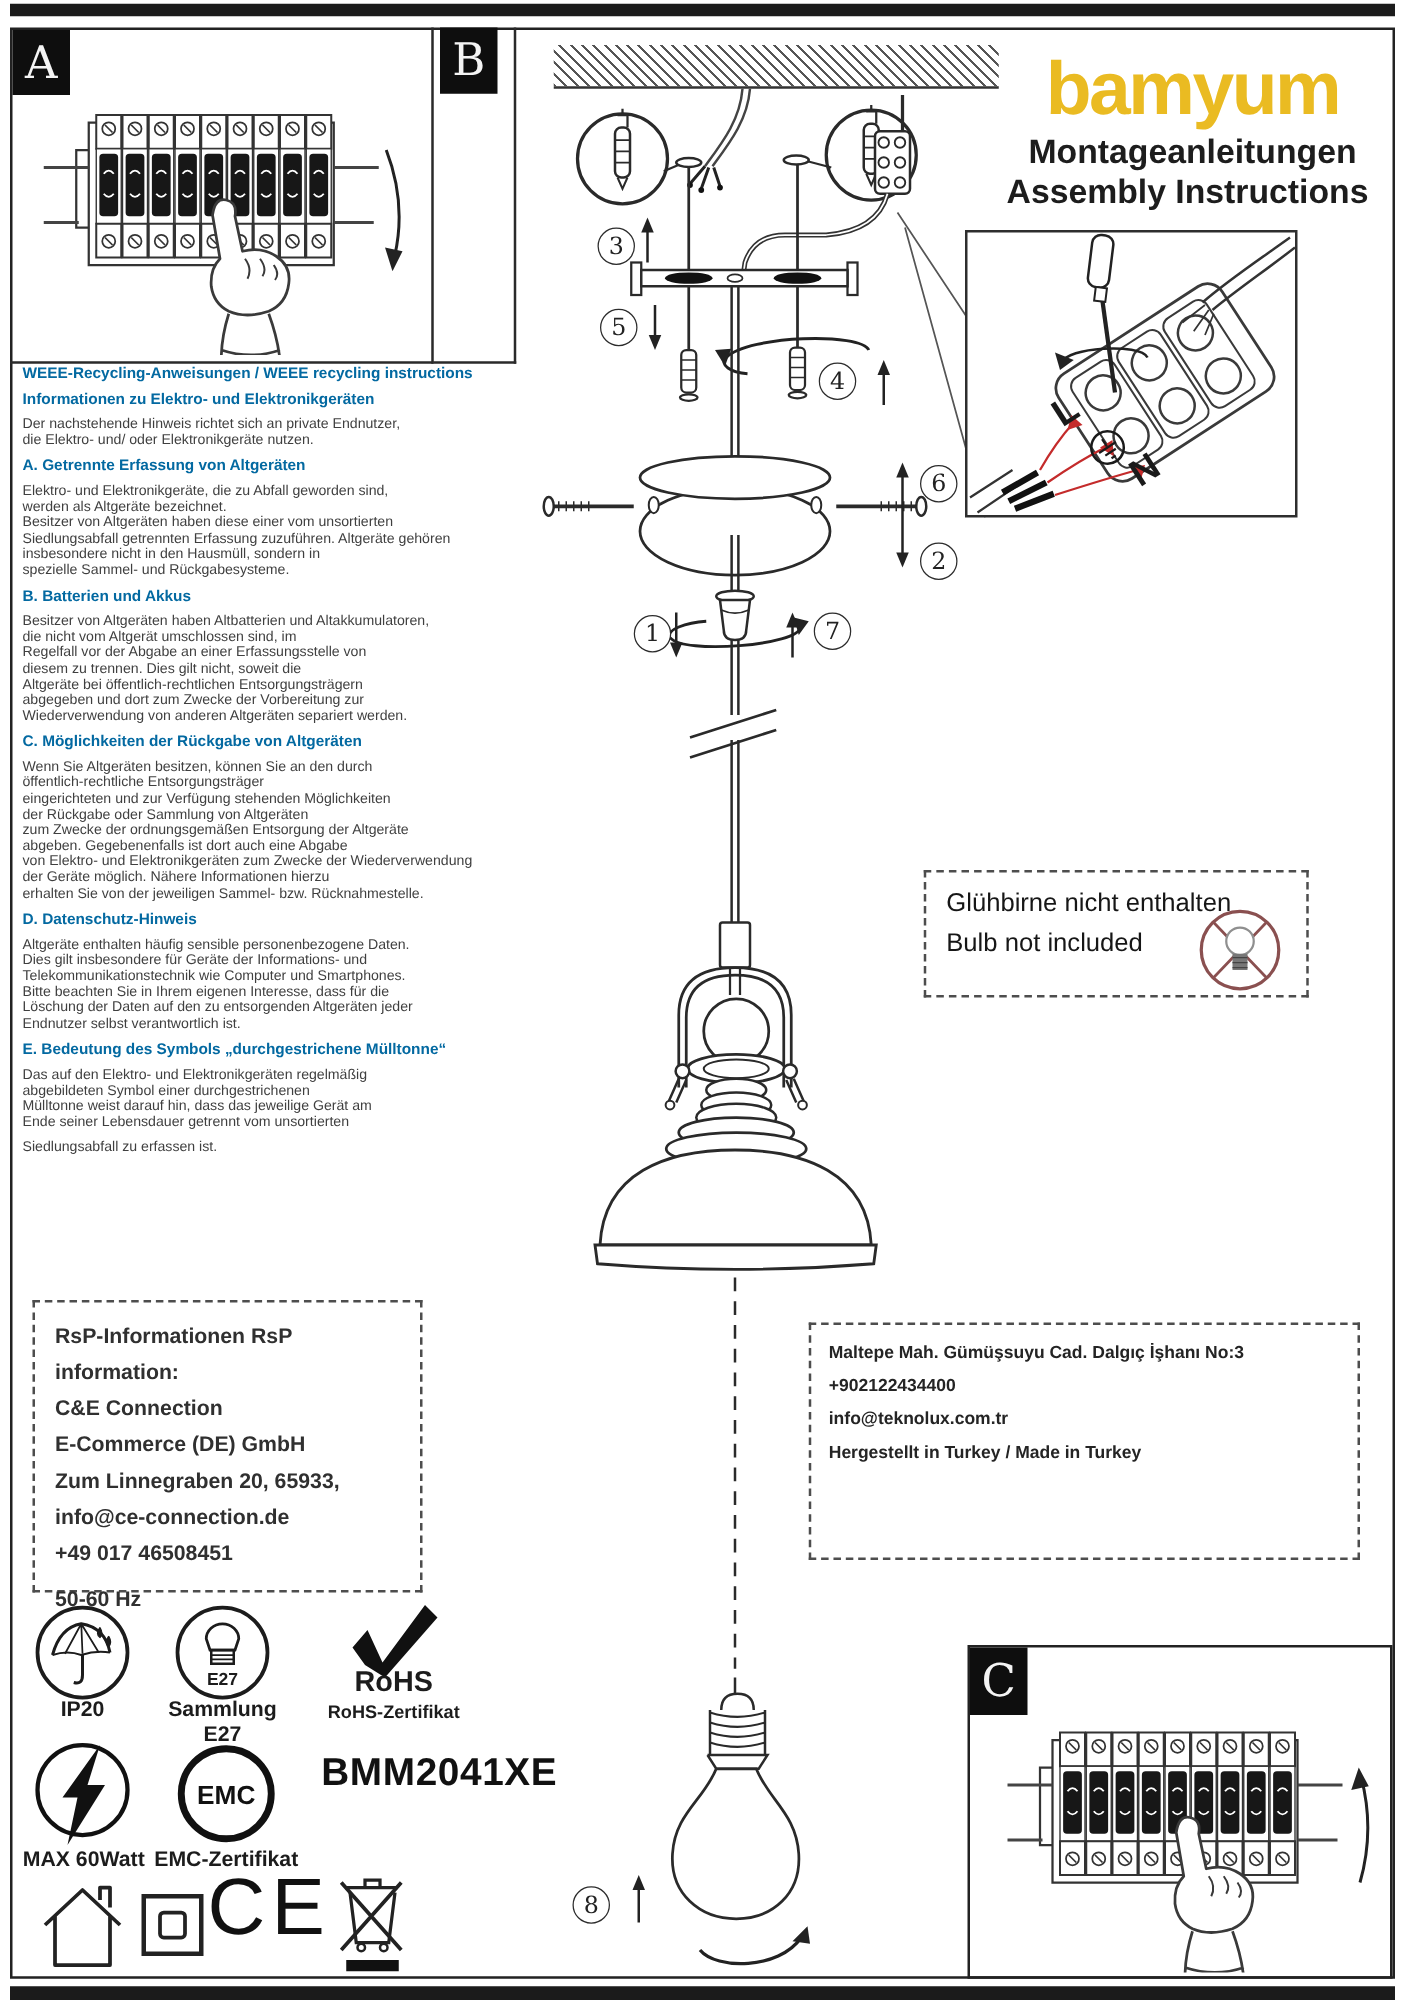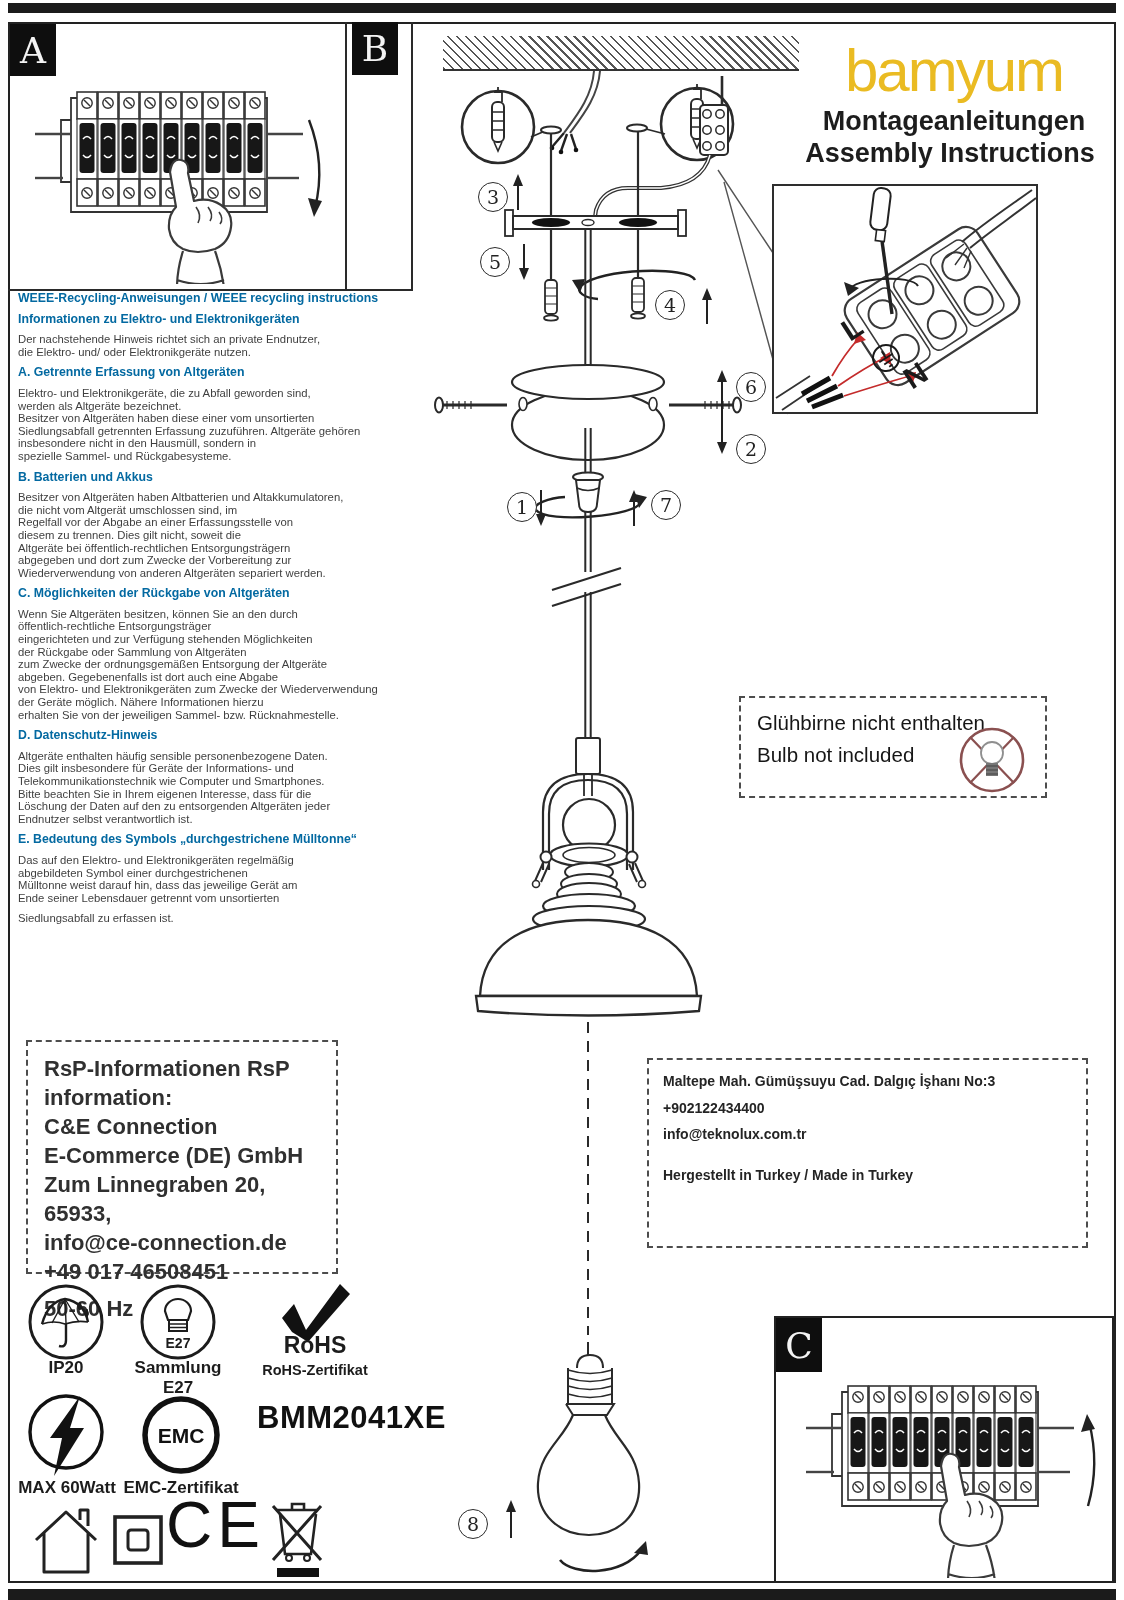--- a/index.html
+++ b/index.html
@@ -9,28 +9,28 @@
   .bar{background:#1b1b1b;}
   .frame{border:2px solid #222;box-sizing:border-box;}
   .cell{box-sizing:border-box;border-right:2px solid #2a2a2a;border-bottom:2px solid #2a2a2a;}
   .plabel{background:#0e0e0e;color:#f4f4f4;font-family:"DejaVu Serif",serif;font-size:36px;
           display:flex;align-items:center;justify-content:center;}
   .hatch{background:repeating-linear-gradient(45deg,#555 0 1.7px,transparent 1.7px 6.4px);
          border-bottom:2.5px solid #333;box-sizing:border-box;}
   .weee{width:424px;font-size:11.3px;line-height:12.6px;color:#3f3f3f;}
   .weee h4{font-size:12.3px;margin:0 0 8px;color:#0369a1;}
   .weee p{margin:0 0 8px;white-space:pre-line;}
-  .brand{font-weight:normal;font-size:60px;letter-spacing:-2px;text-align:center;}
+  .brand{font-weight:bold;font-size:60px;letter-spacing:-2px;text-align:center;}
   .sub{font-weight:600;font-size:27px;color:#1d1d1d;text-align:center;line-height:31px;}
   .dash{border:2px dashed #4d4d4d;box-sizing:border-box;background:#fff;}
   .step{position:absolute;width:30px;height:30px;border:1.7px solid #2c2c2c;border-radius:50%;
         background:#fff;display:flex;align-items:center;justify-content:center;
         font-family:"DejaVu Serif",serif;font-size:19px;color:#222;box-sizing:border-box;}
   .note-l{font-size:20.5px;color:#161616;line-height:33px;}
-  .rsp-line{font-size:22px;line-height:29px;font-weight:600;color:#303030;}
+  .rsp-line{font-size:17px;line-height:29px;font-weight:600;color:#303030;}
   .mfr-line{font-size:14px;line-height:26.5px;font-weight:700;color:#242424;}
   .iclabel{font-weight:bold;font-size:17px;color:#1c1c1c;text-align:center;}
   .code{font-weight:bold;font-size:31px;color:#111;letter-spacing:.5px;}
   svg{display:block;}
 </style>
 </head>
 <body>
 
 <div id="page">
 
@@ -375,21 +375,21 @@
     <div class="rsp-line">Zum Linnegraben 20, 65933,</div>
     <div class="rsp-line">info@ce-connection.de</div>
     <div class="rsp-line">+49 017 46508451</div>
     <div class="rsp-line" style="margin-top:8px">50-60 Hz</div>
   </div>
 
   <div class="abs dash" style="left:647px;top:1058px;width:441px;height:190px;padding:8px 0 0 14px">
     <div class="mfr-line">Maltepe Mah. Gümüşsuyu Cad. Dalgıç İşhanı No:3</div>
     <div class="mfr-line">+902122434400</div>
     <div class="mfr-line">info@teknolux.com.tr</div>
-    <div class="mfr-line" style="margin-top:14px">Hergestellt in Turkey / Made in Turkey</div>
+    <div class="mfr-line" style="">Hergestellt in Turkey / Made in Turkey</div>
   </div>
 
   <svg class="abs" style="left:26px;top:1282px" width="80" height="80" viewBox="0 0 80 80">
     <circle cx="40" cy="40" r="36" fill="none" stroke="#1c1c1c" stroke-width="3"></circle>
     <path d="M16,42 Q22,20 39,17 Q58,20 62,40" fill="none" stroke="#1c1c1c" stroke-width="2.4"></path>
     <path d="M16,42 Q28,38 39,42 Q51,38 62,40" fill="none" stroke="#1c1c1c" stroke-width="1.6"></path>
     <path d="M39,17 L26,41 M39,17 L40,41 M39,17 L53,40" stroke="#1c1c1c" stroke-width="1.4"></path>
     <path d="M40,42 V58 Q40,66 33,64" fill="none" stroke="#1c1c1c" stroke-width="2.4"></path>
     <path d="M54,20 q3,5 0,8 q-4,-3 0,-8 M61,27 q3,5 0,8 q-4,-3 0,-8" fill="#1c1c1c" stroke="#1c1c1c" stroke-width="1"></path>
   </svg>

